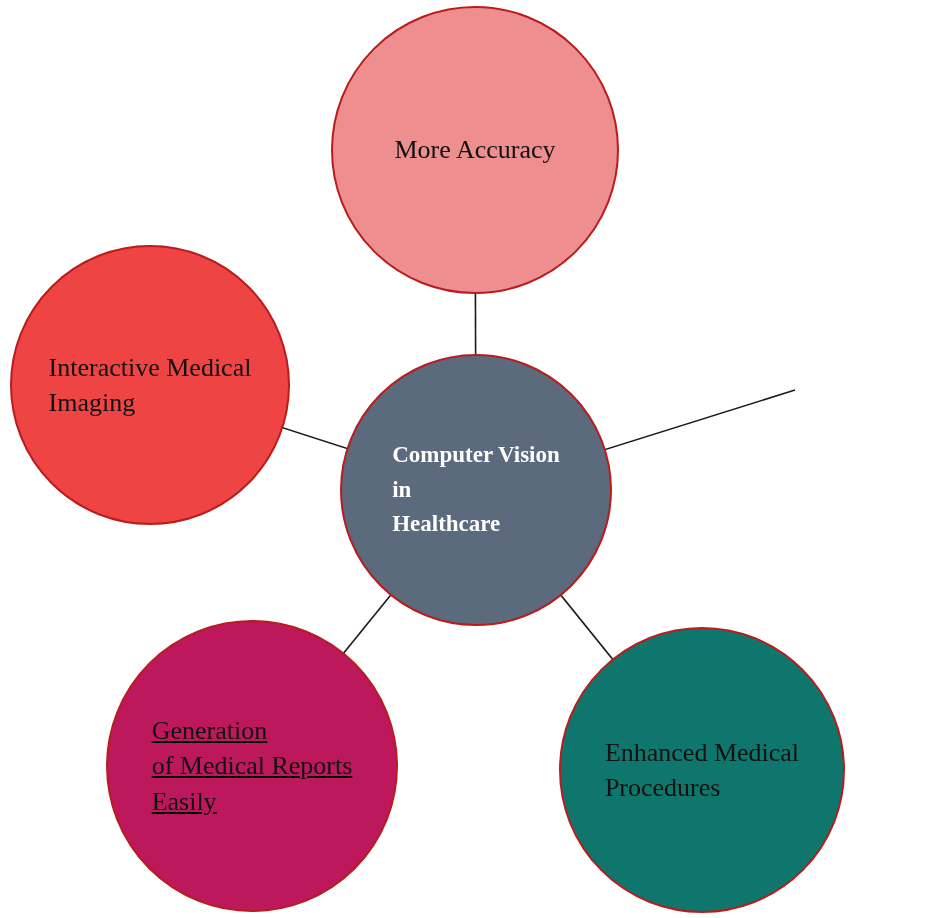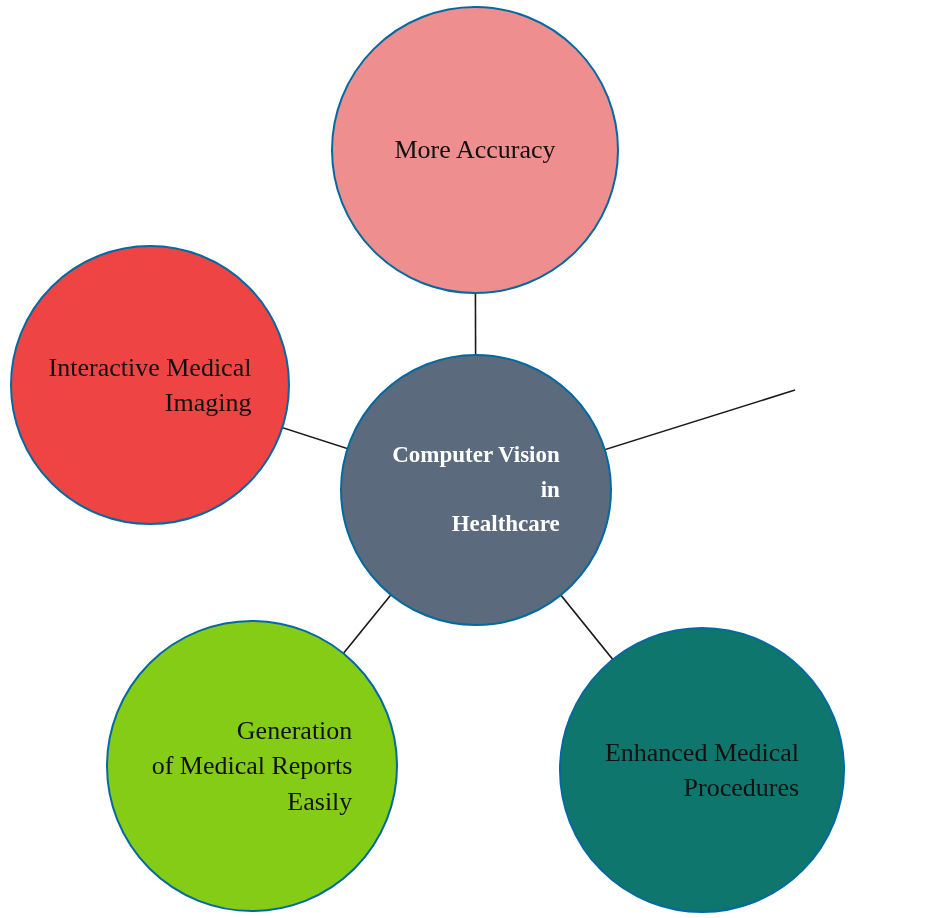--- a/index.html
+++ b/index.html
@@ -18,25 +18,25 @@
   .connectors {
     position: absolute;
     left: 0;
     top: 0;
     width: 950px;
     height: 918px;
   }
   .node {
     position: absolute;
     border-radius: 50%;
-    border: 2px solid #0369a1;
+    border: 2px solid #b91c1c;
     display: flex;
     align-items: center;
     justify-content: center;
-    text-align: right;
+    text-align: left;
     box-sizing: border-box;
   }
   .label {
     white-space: pre-line;
     color: #111111;
     font-size: 26px;
     line-height: 1.35;
     padding: 0 14px;
   }
   .node-center .label {
@@ -68,21 +68,21 @@
   <div class="node node-top" style="background-color: rgb(238, 142, 142);">
     <span class="label">More Accuracy</span>
   </div>
 
 
   <div class="node node-bottom-right" style="background-color: #0f766e;">
     <span class="label">Enhanced Medical
 Procedures</span>
   </div>
 
-  <div class="node node-bottom-left" style="background-color: #84cc16;">
+  <div class="node node-bottom-left" style="background-color: #be185d; text-decoration: underline;">
     <span class="label">Generation
 of Medical Reports
 Easily</span>
   </div>
 
   <div class="node node-left" style="background-color: #ef4444;">
     <span class="label">Interactive Medical
 Imaging</span>
   </div>
 

